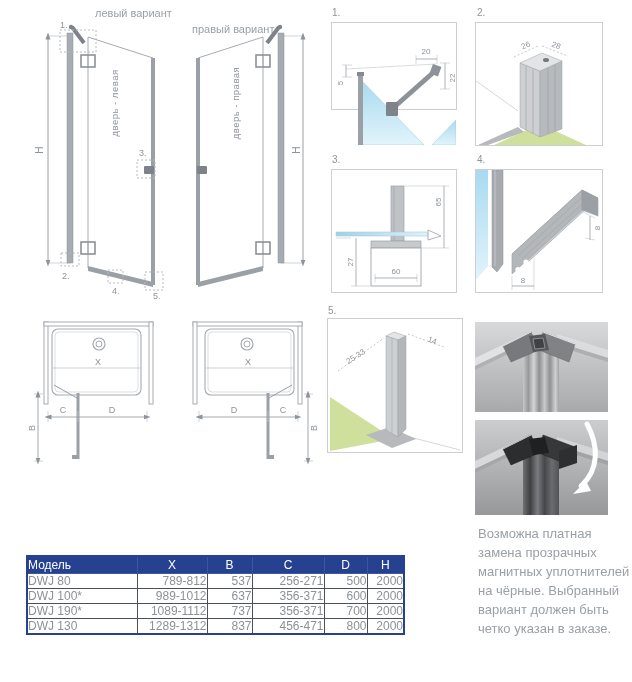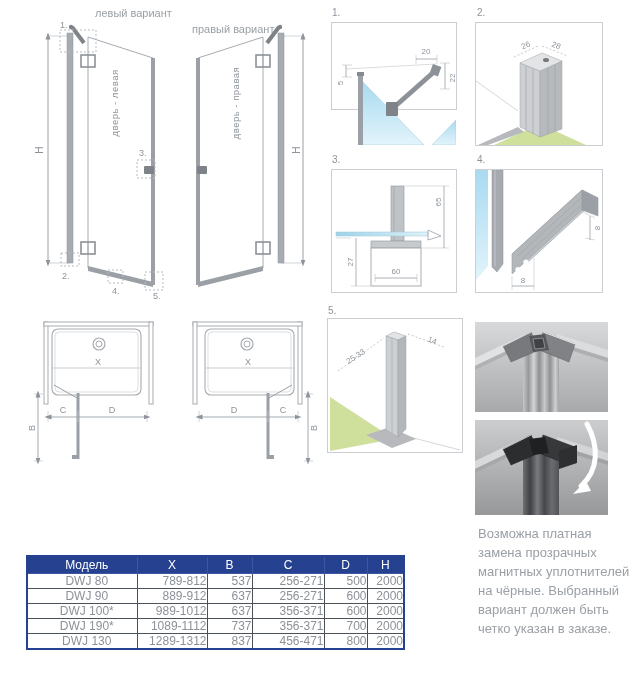--- a/index.html
+++ b/index.html
@@ -10,21 +10,21 @@
   .vlabel{position:absolute;font-size:11px;color:#9aa0a5;white-space:nowrap}
   .dnum{position:absolute;font-size:10px;color:#8e939b}
   .detail{position:absolute;border:1px solid #cbcfd3;background:#fff}
   .photo{position:absolute;overflow:hidden;background:#b9babc}
   .note{position:absolute;font-size:13px;line-height:19px;color:#9aa0a6;width:154px}
   table.spec{border-collapse:collapse;border:2px solid #25418f;table-layout:fixed;width:377px}
   .spec th{background:#25418f;color:#fff;font-weight:normal;font-size:12px;height:17px;
            border:1px solid #3d56a0;padding:0;text-align:center}
   .spec td{font-size:12px;color:#8c9198;height:14px;line-height:14px;border:1px solid #4a5159;
            padding:0;text-align:right;background:#fff}
-  .spec th.model,.spec td.model{text-align:center;padding-left:9px}
+  .spec th.model,.spec td.model{text-align:left;padding-left:0}
   svg text{font-family:"Liberation Sans",sans-serif;fill:#8e939b}
 </style>
 </head>
 <body>
 
 <div id="page">
 
   <svg width="0" height="0" style="position:absolute">
     <defs>
       <marker id="m-arr" markerWidth="7" markerHeight="7" refX="3.5" refY="3.5" orient="auto-start-reverse" markerUnits="userSpaceOnUse">
@@ -361,28 +361,20 @@
       <tbody>
         <tr>
           <td class="model">DWJ 80</td>
           <td>789-812</td>
           <td>537</td>
           <td>256-271</td>
           <td>500</td>
           <td>2000</td>
         </tr>
         <tr>
-          <td class="model">DWJ 90</td>
-          <td>889-912</td>
-          <td>637</td>
-          <td>256-271</td>
-          <td>600</td>
-          <td>2000</td>
-        </tr>
-        <tr>
           <td class="model">DWJ 100*</td>
           <td>989-1012</td>
           <td>637</td>
           <td>356-371</td>
           <td>600</td>
           <td>2000</td>
         </tr>
         <tr>
           <td class="model">DWJ 190*</td>
           <td>1089-1112</td>

